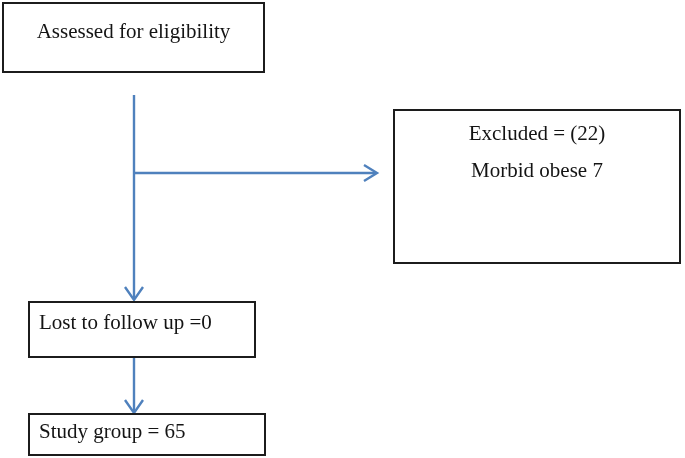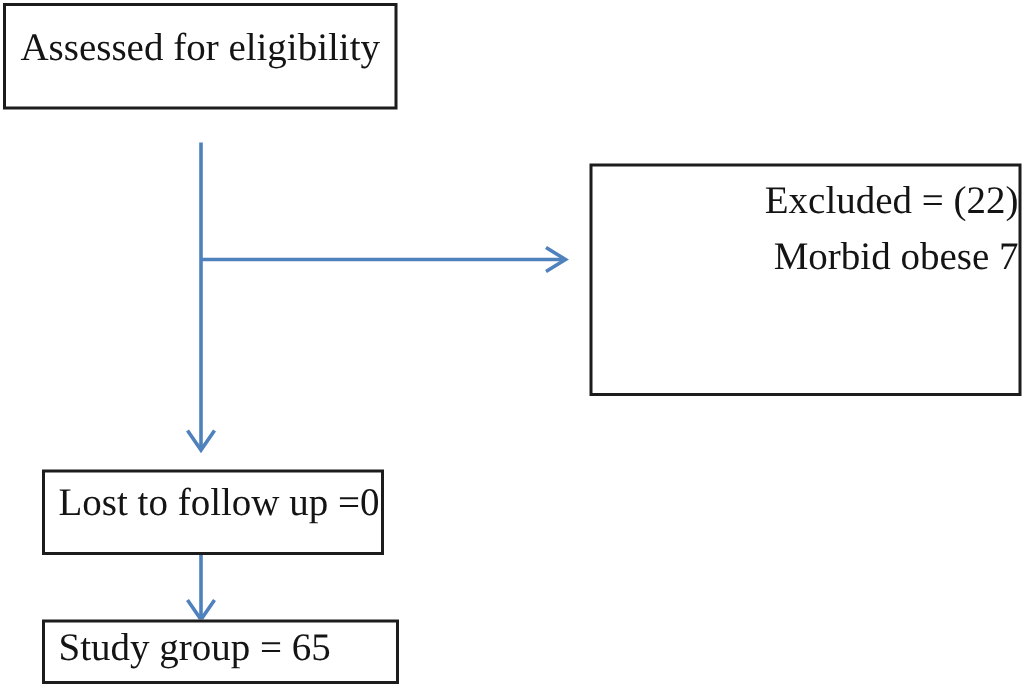--- a/index.html
+++ b/index.html
@@ -10,34 +10,34 @@
     background: #ffffff;
     font-family: "Liberation Serif", "DejaVu Serif", serif;
     color: #141414;
     overflow: hidden;
   }
   .box {
     position: absolute;
     box-sizing: border-box;
     border: 2px solid #1c1c1c;
     background: #ffffff;
-    font-size: 26px;
+    font-size: 21px;
     line-height: 25px;
     font-family: Liberation Serif, serif;
   }
   .box.centered { text-align: center; }
   .box .bl { white-space: nowrap; }
 
   #box-assessed { left: 2px; top: 2px; width: 263px; height: 71px; padding-top: 11px; }
   #box-assessed .bl { line-height: 33px; }
 
   #box-excluded { left: 393px; top: 109px; width: 288px; height: 155px; padding-top: 4px; }
-  #box-excluded .bl { line-height: 37px; text-align: right; }
+  #box-excluded .bl { line-height: 37px; }
 
-  #box-lost { left: 28px; top: 301px; width: 228px; height: 57px; padding: 7px 0 0 9px; margin-top: 12px; }
+  #box-lost { left: 28px; top: 301px; width: 228px; height: 57px; padding: 7px 0 0 9px; }
 
   #box-study { left: 28px; top: 413px; width: 238px; height: 43px; padding: 4px 0 0 9px; }
 
   .arrow-layer {
     position: absolute;
     left: 0; top: 0;
     width: 685px; height: 458px;
     pointer-events: none;
   }
 </style>

